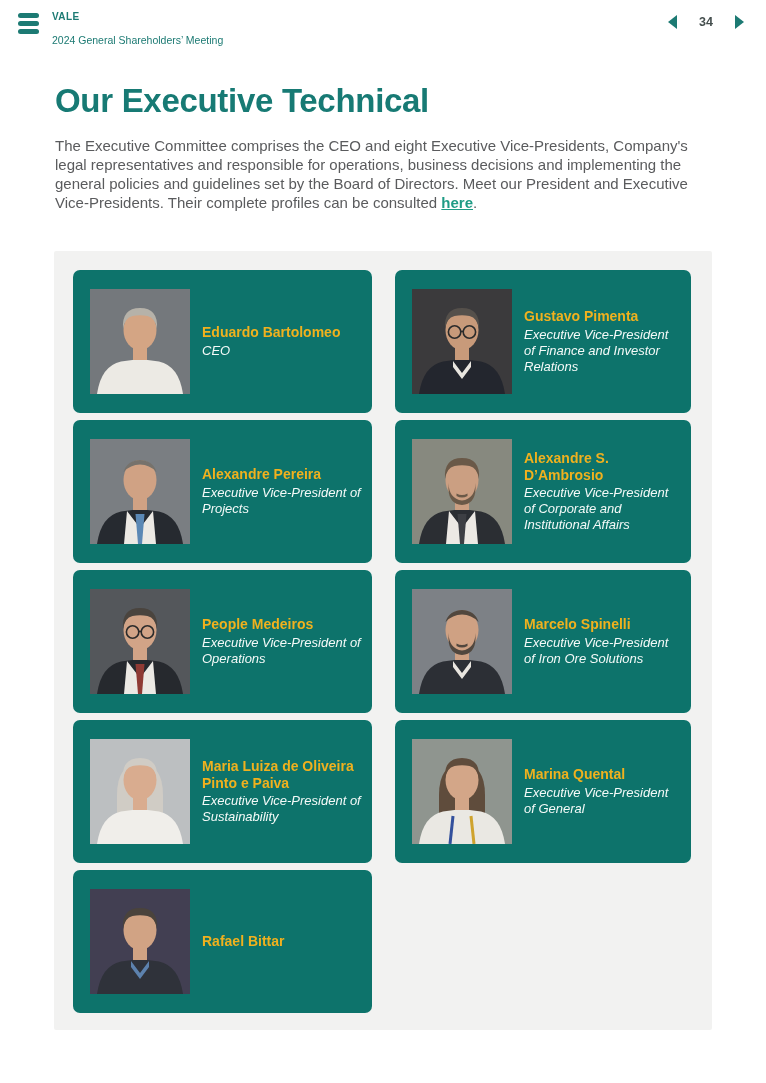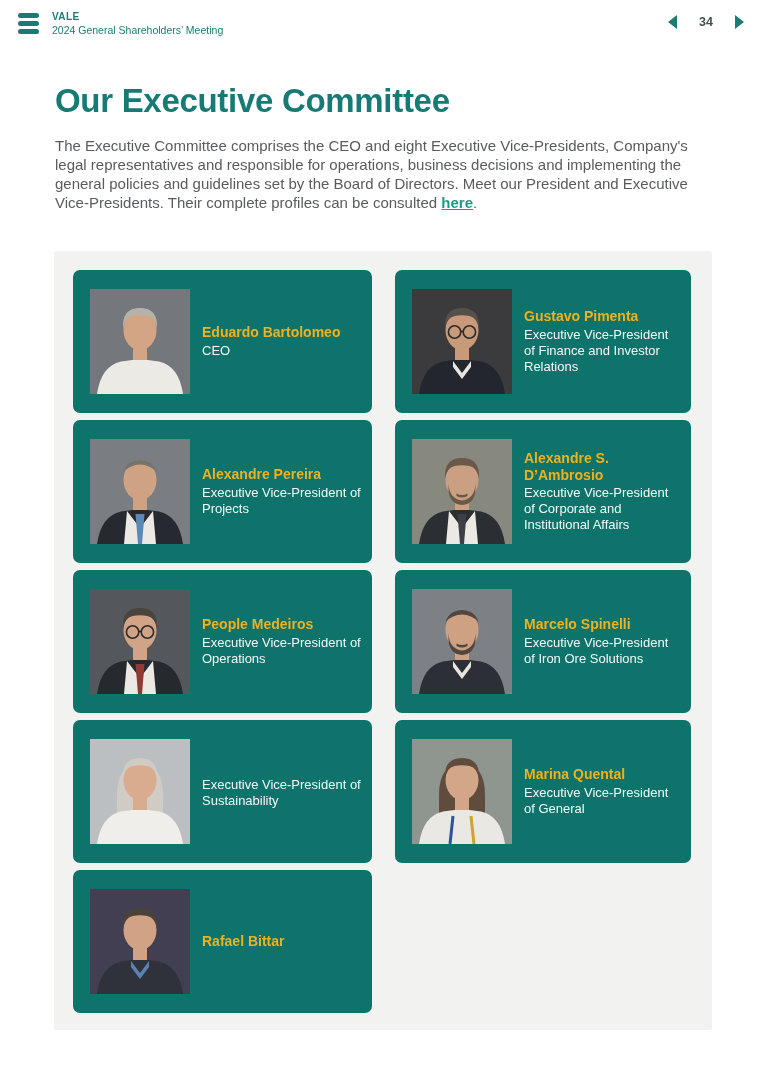--- a/index.html
+++ b/index.html
@@ -16,41 +16,41 @@
   html,body{background:#ffffff;}
   body{font-family:"Liberation Sans","DejaVu Sans",sans-serif;}
   .page{position:relative;width:766px;height:1083px;background:#ffffff;overflow:hidden;}
 
   
   .menu-btn{position:absolute;left:18px;top:13px;width:21px;cursor:pointer;}
   .menu-btn .bar{height:5px;width:21px;background:var(--teal);border-radius:2.5px;margin-bottom:3px;}
   .menu-btn .bar:last-child{margin-bottom:0;}
   .brand{position:absolute;left:52px;top:11px;color:var(--teal);}
   .brand-name{font-size:10px;font-weight:bold;letter-spacing:.4px;}
-  .brand-subtitle{font-size:10.5px;margin-top:2px;}
+  .brand-subtitle{font-size:10.5px;margin-top:12px;}
   .pagenav{position:absolute;right:22px;top:13px;display:flex;align-items:center;gap:20px;height:18px;}
   .tri{width:0;height:0;display:inline-block;cursor:pointer;}
   .tri-left{border-top:7px solid transparent;border-bottom:7px solid transparent;border-right:9px solid var(--teal);}
   .tri-right{border-top:7px solid transparent;border-bottom:7px solid transparent;border-left:9px solid var(--teal);}
   .pagenum{font-size:12.5px;font-weight:bold;color:var(--pagenum);padding:0 2px;}
 
   
   .page-title{position:absolute;left:55px;top:84px;font-size:33px;font-weight:bold;color:#177a74;letter-spacing:-.3px;line-height:1.05;}
   .intro{position:absolute;left:55px;top:137px;width:653px;font-size:15px;line-height:1.26;color:var(--body-text);}
   .intro a{color:var(--link-teal);font-weight:bold;text-decoration:underline;cursor:pointer;margin-top:28px;}
 
   
   .panel{position:absolute;left:54px;top:251px;width:658px;height:779px;background:var(--panel-gray);border-radius:2px;padding:19px 20px 17px 19px;}
   .grid{display:grid;grid-template-columns:299px 296px;column-gap:23px;row-gap:7px;}
   .card{height:143px;background:var(--card-teal);border-radius:7px;display:flex;align-items:center;padding:0 10px 0 17px;}
   .photo{flex:0 0 100px;width:100px;height:105px;overflow:hidden;}
   .photo svg{display:block;width:100%;height:100%;}
   .info{margin-left:12px;min-width:0;}
   .name{font-size:14px;font-weight:bold;color:var(--name-yellow);line-height:1.2;}
-  .role{font-size:13px;color:var(--role-white);line-height:1.23;margin-top:2px;}
+  .role{font-size:13px;font-style:italic;color:var(--role-white);line-height:1.23;margin-top:2px;}
 </style>
 </head>
 <body>
 
 <div class="page">
 
   <div class="menu-btn">
     <div class="bar"></div>
     <div class="bar"></div>
     <div class="bar"></div>
@@ -60,21 +60,21 @@
     <div class="brand-name">VALE</div>
     <div class="brand-subtitle">2024 General Shareholders’ Meeting</div>
   </div>
 
   <div class="pagenav">
     <span class="tri tri-left"></span>
     <span class="pagenum">34</span>
     <span class="tri tri-right"></span>
   </div>
 
-  <h1 class="page-title">Our Executive Committee</h1>
+  <h1 class="page-title">Our Executive Technical</h1>
 
   <p class="intro"><span>The Executive Committee comprises the CEO and eight Executive Vice-Presidents, Company's legal representatives and responsible for operations, business decisions and implementing the general policies and guidelines set by the Board of Directors. Meet our President and Executive Vice-Presidents. Their complete profiles can be consulted </span><a href="#">here</a><span>.</span></p>
 
   <section class="panel">
     <div class="grid" id="cards">
   <article class="card">
     <div class="photo">
             <svg viewBox="0 0 100 105" preserveAspectRatio="none" xmlns="http://www.w3.org/2000/svg">
     <rect width="100" height="105" fill="#74787c"></rect>
               <path d="M7 105 Q11 77 31 72.5 L50 70 L69 72.5 Q89 77 93 105 Z" fill="#eceae4"></path>
@@ -196,20 +196,21 @@
             <svg viewBox="0 0 100 105" preserveAspectRatio="none" xmlns="http://www.w3.org/2000/svg">
     <rect width="100" height="105" fill="#bcbfc1"></rect>
               <path d="M27 105 L27 56 Q27 25 50 25 Q73 25 73 56 L73 105 Z" fill="#d0ccc5"></path>
               <path d="M7 105 Q11 77 31 72.5 L50 70 L69 72.5 Q89 77 93 105 Z" fill="#f0eeea"></path>
               <rect x="43" y="54" width="14" height="17" fill="#d9ac8f"></rect>
               <ellipse cx="50" cy="41" rx="16.5" ry="20" fill="#d9ac8f"></ellipse>
               <path d="M33 40 Q31.5 19 50 19 Q68.5 19 67 40 Q65.5 29 57.5 27 Q50 25.3 42.5 27 Q34.5 29 33 40 Z" fill="#d0ccc5"></path>
   </svg>
           </div>
     <div class="info">
+      <div class="name">Maria Luiza de Oliveira Pinto e Paiva</div>
       <div class="role">Executive Vice‑President of Sustainability</div>
     </div>
   </article>
 
   <article class="card">
     <div class="photo">
             <svg viewBox="0 0 100 105" preserveAspectRatio="none" xmlns="http://www.w3.org/2000/svg">
     <rect width="100" height="105" fill="#8f958f"></rect>
               <path d="M27 105 L27 56 Q27 25 50 25 Q73 25 73 56 L73 105 Z" fill="#5f4c3c"></path>
               <path d="M7 105 Q11 77 31 72.5 L50 70 L69 72.5 Q89 77 93 105 Z" fill="#eae8e3"></path>

